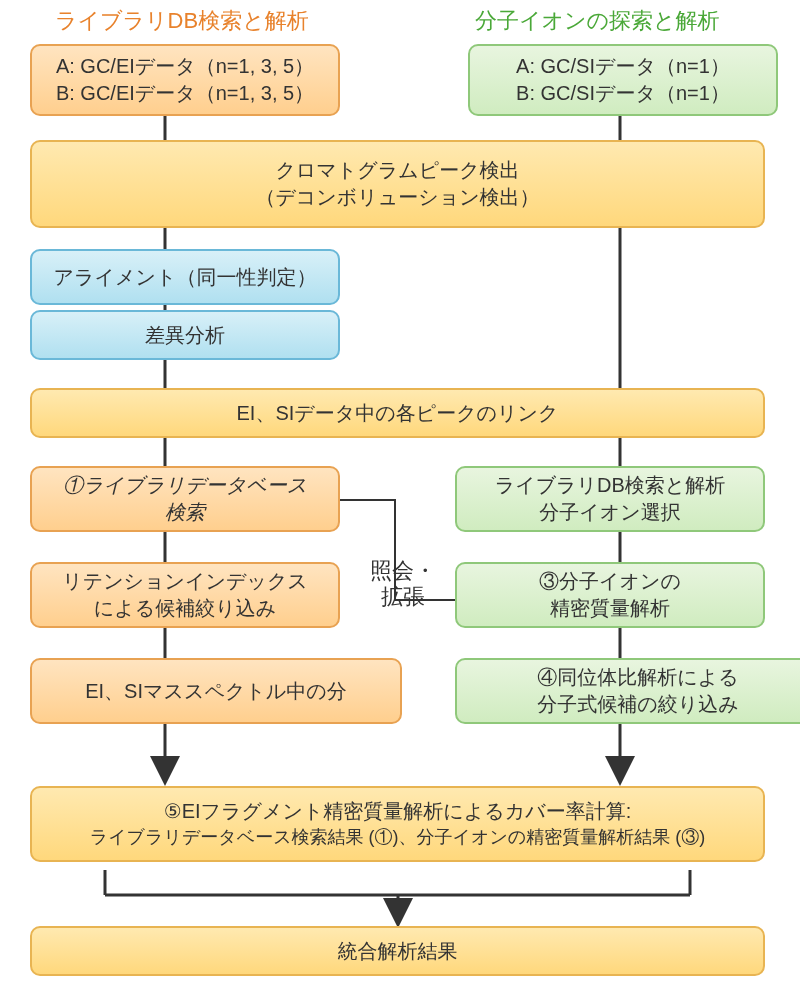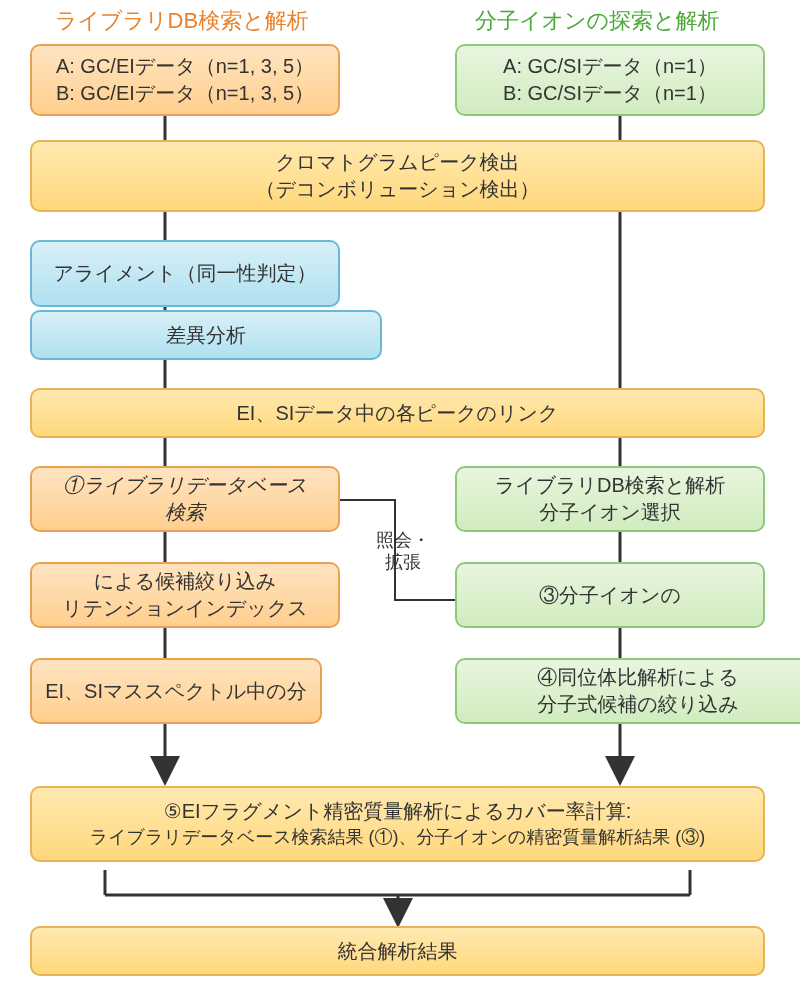--- a/index.html
+++ b/index.html
@@ -45,24 +45,25 @@
   }
   .blue {
     background: linear-gradient(#d8f0f8, #b0e0f0);
     border: 2px solid #6ab8d8;
     color: #333;
   }
   .hdr-orange { color: #e8822c; }
   .hdr-green { color: #4aa838; text-align: right; }
   .annotation {
     position: absolute;
-    font-size: 18px;
+    font-size: 22px;
     color: #333;
     text-align: center;
     line-height: 1.2;
+    margin-top: 28px;
   }
   svg.lines {
     position: absolute;
     top: 0; left: 0;
     width: 800px; height: 989px;
     pointer-events: none;
   }
 </style>
 </head>
 <body>
@@ -86,60 +87,61 @@
   <path d="M335 500 L395 500 L395 600 L475 600" stroke="#333" stroke-width="2" fill="none" marker-end="url(#arrow)"></path>
 </svg>
 
 <div class="header hdr-orange" style="left:55px; top:6px;">ライブラリDB検索と解析</div>
 <div class="header hdr-green" style="left:475px; top:6px;">分子イオンの探索と解析</div>
 
 <div class="box orange" style="left:30px; top:44px; width:310px; height:72px;">
   <div>A: GC/EIデータ（n=1, 3, 5）</div>
   <div>B: GC/EIデータ（n=1, 3, 5）</div>
 </div>
-<div class="box green" style="left:455px; top:44px; width:310px; height:72px;">
+<div class="box green" style="left:468px; top:44px; width:310px; height:72px;">
   <div>A: GC/SIデータ（n=1）</div>
   <div>B: GC/SIデータ（n=1）</div>
 </div>
 
-<div class="box yellow" style="left:30px; top:140px; width:735px; height:72px;">
+<div class="box yellow" style="left:30px; top:140px; width:735px; height:88px;">
   <div>クロマトグラムピーク検出</div>
   <div>（デコンボリューション検出）</div>
 </div>
 
-<div class="box blue" style="left:30px; top:240px; width:310px; height:67px;">
+<div class="box blue" style="left:30px; top:249px; width:310px; height:56px;">
   <div>アライメント（同一性判定）</div>
 </div>
 
-<div class="box blue" style="left:30px; top:310px; width:352px; height:50px;">
+<div class="box blue" style="left:30px; top:310px; width:310px; height:50px;">
   <div>差異分析</div>
 </div>
 
 <div class="box yellow" style="left:30px; top:388px; width:735px; height:50px;">
   <div>EI、SIデータ中の各ピークのリンク</div>
 </div>
 
 <div class="box orange" style="left:30px; top:466px; width:310px; height:66px;font-style:italic;">
   <div>①ライブラリデータベース</div>
   <div>検索</div>
 </div>
 <div class="box orange" style="left:30px; top:562px; width:310px; height:66px;">
+  <div>リテンションインデックス</div>
   <div>による候補絞り込み</div>
-  <div>リテンションインデックス</div>
 </div>
-<div class="box orange" style="left:30px; top:658px; width:292px; height:66px;">
+<div class="box orange" style="left:30px; top:658px; width:372px; height:66px;">
   <div>EI、SIマススペクトル中の分</div>
 </div>
 
 <div class="box green" style="left:455px; top:466px; width:310px; height:66px;">
   <div>ライブラリDB検索と解析</div>
   <div>分子イオン選択</div>
 </div>
 <div class="box green" style="left:455px; top:562px; width:310px; height:66px;">
   <div>③分子イオンの</div>
+  <div>精密質量解析</div>
 </div>
 <div class="box green" style="left:455px; top:658px; width:366px; height:66px;">
   <div>④同位体比解析による</div>
   <div>分子式候補の絞り込み</div>
 </div>
 
 <div class="annotation" style="left:368px; top:530px; width:70px;">
   <div>照会・</div>
   <div>拡張</div>
 </div>

